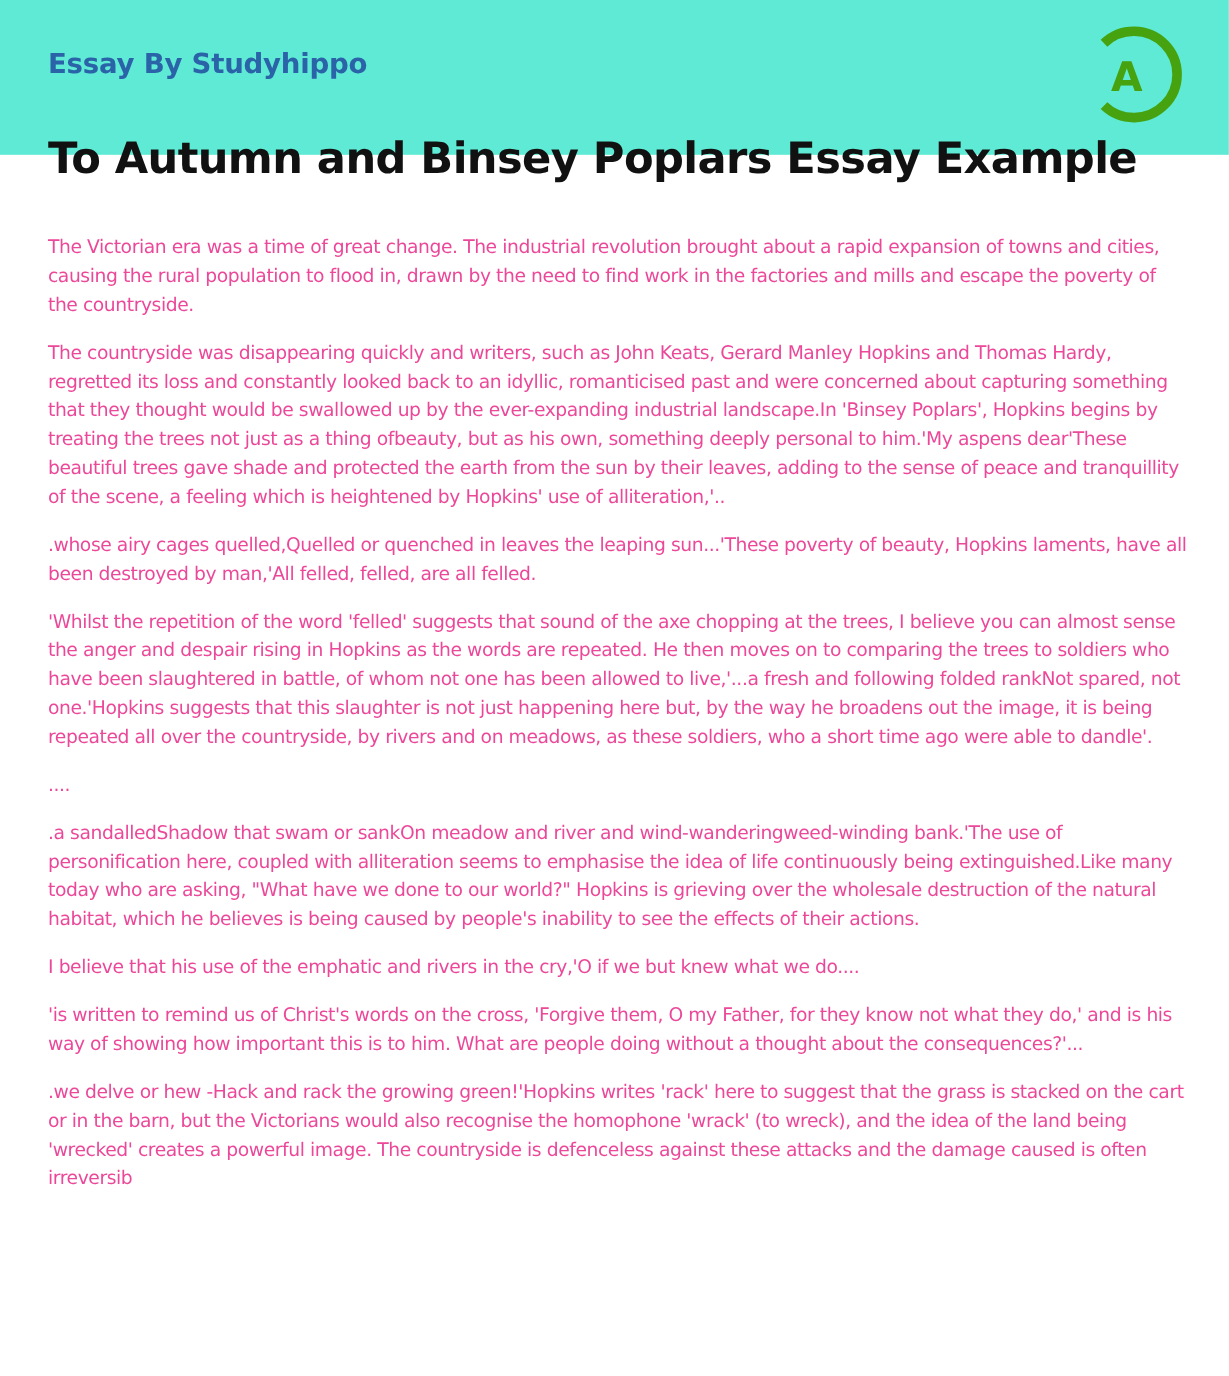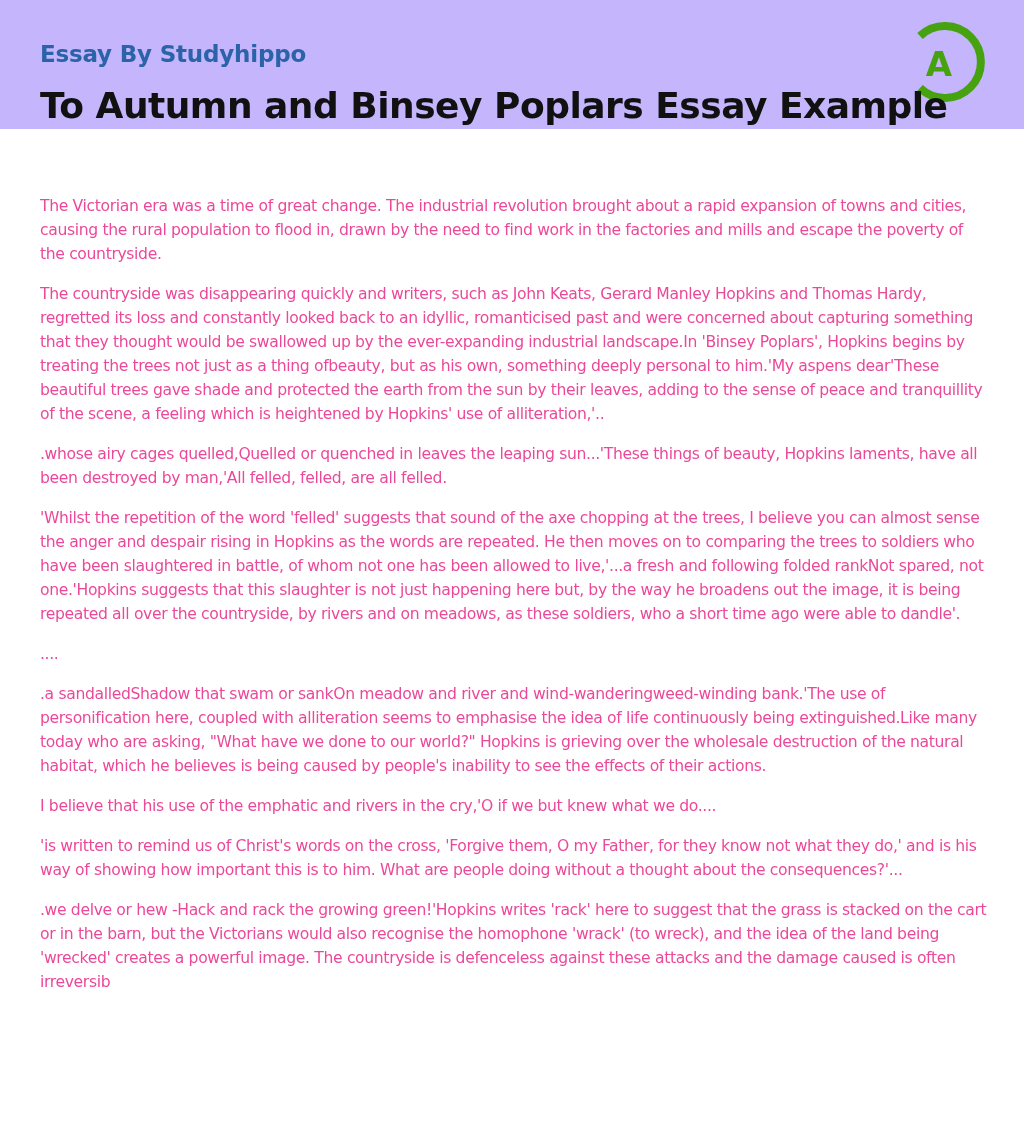--- a/index.html
+++ b/index.html
@@ -6,21 +6,21 @@
   body {
     width: 1024px;
     height: 1147px;
     background: #ffffff;
     font-family: "DejaVu Sans", sans-serif;
     color: #1f1f1f;
     overflow: hidden;
   }
   .header {
     height: 129px;
-    background: #c4b5fd;
+    background: #5eead4;
     position: relative;
   }
   .brand-title {
     position: absolute;
     left: 40px;
     top: 41px;
     font-size: 23px;
     font-weight: bold;
     color: #2b63a8;
     letter-spacing: -0.2px;
@@ -36,21 +36,21 @@
   }
   .logo {
     position: absolute;
     left: 908px;
     top: 18px;
     width: 80px;
     height: 88px;
   }
   .page-title {
     margin: 0;
-    padding-top: 84px;
+    padding-top: 111px;
     position: absolute;
     top: 0;
     left: 40px;
     font-size: 36px;
     font-weight: bold;
     color: #111111;
     letter-spacing: -0.5px;
     line-height: 44px;
   }
   .content {
@@ -78,20 +78,20 @@
       <text x="31" y="58" text-anchor="middle" font-family="DejaVu Sans, sans-serif" font-weight="bold" font-size="34" fill="#46a20f">A</text>
     </svg>
   </div>
 </div>
 
 <h1 class="page-title">To Autumn and Binsey Poplars Essay Example</h1>
 
 <div class="content">
   <p>The Victorian era was a time of great change. The industrial revolution brought about a rapid expansion of towns and cities, causing the rural population to flood in, drawn by the need to find work in the factories and mills and escape the poverty of the countryside.</p>
   <p>The countryside was disappearing quickly and writers, such as John Keats, Gerard Manley Hopkins and Thomas Hardy, regretted its loss and constantly looked back to an idyllic, romanticised past and were concerned about capturing something that they thought would be swallowed up by the ever-expanding industrial landscape.In 'Binsey Poplars', Hopkins begins by treating the trees not just as a thing ofbeauty, but as his own, something deeply personal to him.'My aspens dear'These beautiful trees gave shade and protected the earth from the sun by their leaves, adding to the sense of peace and tranquillity of the scene, a feeling which is heightened by Hopkins' use of alliteration,'..</p>
-  <p>.whose airy cages quelled,Quelled or quenched in leaves the leaping sun...'These things of beauty, Hopkins laments, have all been destroyed by man,'All felled, felled, are all felled.</p>
+  <p>.whose airy cages quelled,Quelled or quenched in leaves the leaping sun...'These poverty of beauty, Hopkins laments, have all been destroyed by man,'All felled, felled, are all felled.</p>
   <p>'Whilst the repetition of the word 'felled' suggests that sound of the axe chopping at the trees, I believe you can almost sense the anger and despair rising in Hopkins as the words are repeated. He then moves on to comparing the trees to soldiers who have been slaughtered in battle, of whom not one has been allowed to live,'...a fresh and following folded rankNot spared, not one.'Hopkins suggests that this slaughter is not just happening here but, by the way he broadens out the image, it is being repeated all over the countryside, by rivers and on meadows, as these soldiers, who a short time ago were able to dandle'.</p>
   <p>....</p>
   <p>.a sandalledShadow that swam or sankOn meadow and river and wind-wanderingweed-winding bank.'The use of personification here, coupled with alliteration seems to emphasise the idea of life continuously being extinguished.Like many today who are asking, "What have we done to our world?" Hopkins is grieving over the wholesale destruction of the natural habitat, which he believes is being caused by people's inability to see the effects of their actions.</p>
   <p>I believe that his use of the emphatic and rivers in the cry,'O if we but knew what we do....</p>
   <p>'is written to remind us of Christ's words on the cross, 'Forgive them, O my Father, for they know not what they do,' and is his way of showing how important this is to him. What are people doing without a thought about the consequences?'...</p>
   <p>.we delve or hew -Hack and rack the growing green!'Hopkins writes 'rack' here to suggest that the grass is stacked on the cart or in the barn, but the Victorians would also recognise the homophone 'wrack' (to wreck), and the idea of the land being 'wrecked' creates a powerful image. The countryside is defenceless against these attacks and the damage caused is often irreversib</p>
 </div>
 
 </body></html>

